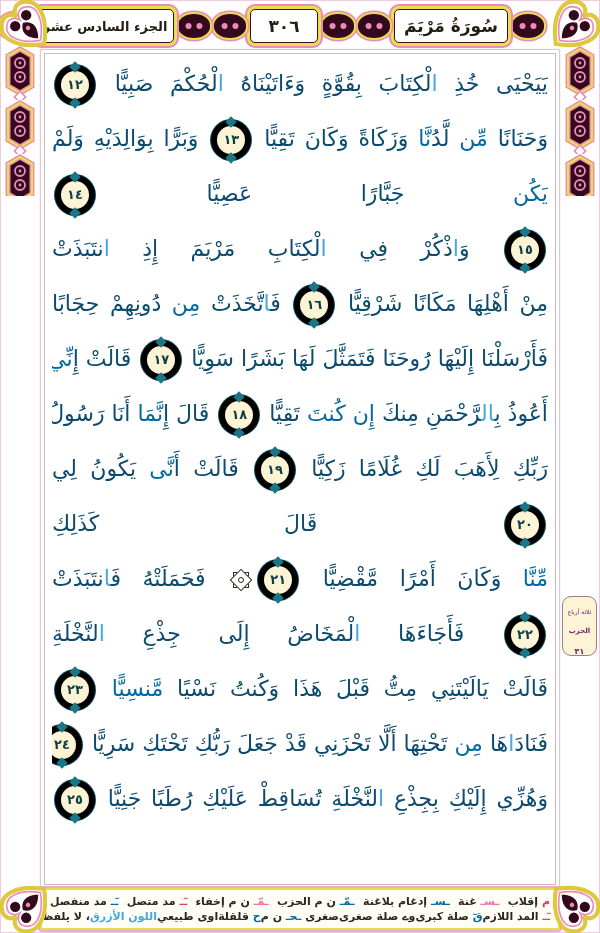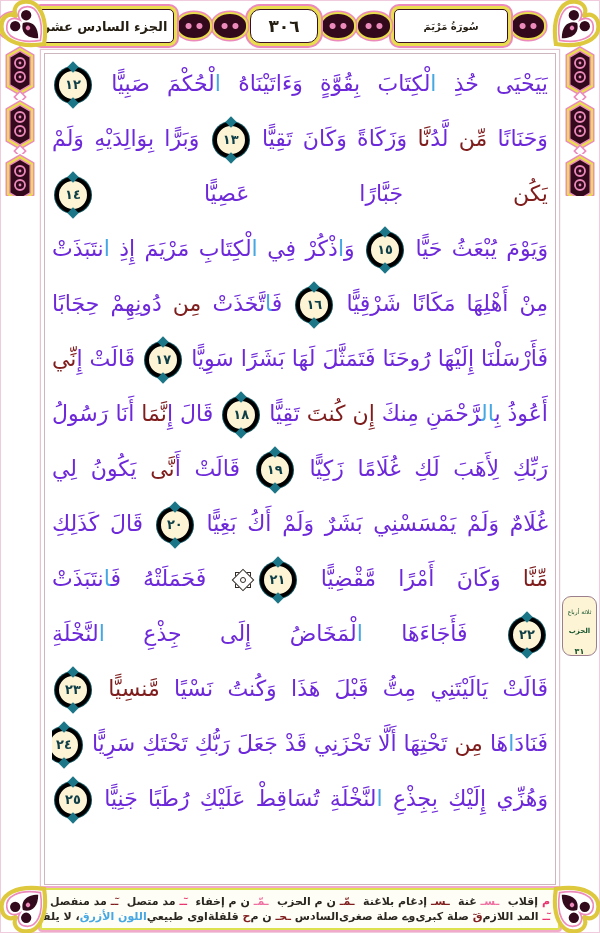--- a/index.html
+++ b/index.html
@@ -5,22 +5,22 @@
   html,body{margin:0;padding:0;background:#ffffff;}
   .page{position:relative;width:600px;height:933px;overflow:hidden;background:#fff;
         font-family:"DejaVu Sans",sans-serif;box-shadow:inset 0 0 0 1px #f0cadd;}
 
   
   .hband{position:absolute;top:5px;left:56px;right:56px;height:42px;display:flex;direction:rtl;
          align-items:center;justify-content:space-between;gap:4px;z-index:3;}
   .cart{height:32px;background:#fff;border:1.5px solid #3a1020;border-radius:5px;
         box-shadow:0 0 0 3px #e9de4e,0 0 0 5px #ec8abb;display:flex;align-items:center;
         justify-content:center;padding:0 10px;font-weight:bold;color:#241d12;white-space:nowrap;}
-  .cart.surah{min-width:92px;font-size:10px;}
-  .cart.pnum{min-width:46px;font-size:17px;letter-spacing:2px;border-radius:10px;}
+  .cart.surah{min-width:92px;font-size:17px;}
+  .cart.pnum{min-width:46px;font-size:17px;letter-spacing:2px;}
   .cart.juz{min-width:116px;font-size:13px;}
   .oval{width:32px;height:24px;background:#330a1b;border-radius:50%/46%;flex:0 0 auto;
         box-shadow:0 0 0 2px #e9de4e,0 0 0 3.5px #ec8abb;
         background-image:radial-gradient(circle at 33% 50%,#ec8abb 2.5px,rgba(0,0,0,0) 3.5px),
                          radial-gradient(circle at 67% 50%,#ec8abb 2.5px,rgba(0,0,0,0) 3.5px);}
 
   
   .corner{position:absolute;width:62px;height:62px;z-index:6;}
   .corner.tl{top:-3px;left:-3px;transform:rotate(-45deg);}
   .corner.tr{top:-3px;right:-3px;transform:rotate(45deg);}
@@ -31,42 +31,42 @@
   .chain{position:absolute;top:46px;bottom:58px;width:36px;z-index:1;}
   .chain.left{left:2px;} .chain.right{right:2px;}
 
   
   .frame{position:absolute;left:44px;right:44px;top:53px;bottom:48px;background:#fff;
          border:1.2px solid #cdb6bd;box-shadow:0 0 0 3px #fff,0 0 0 4.2px #e5c3cf;z-index:2;}
   .text-area{position:absolute;top:2px;bottom:2px;left:7px;right:7px;}
   .qline{height:55px;line-height:55px;font-size:22px;direction:rtl;color:#221e18;
          text-align:justify;text-align-last:justify;overflow:hidden;white-space:nowrap;}
 
-  .c-text{color:#6d28d9;} .c-green{color:#7f1d1d;} .c-red{color:#e8336e;}
+  .c-text{color:#0c4a6e;} .c-green{color:#0369a1;} .c-red{color:#e8336e;}
   .c-blue{color:#45a7e3;} .c-pink{color:#ef6fa0;} .c-dark{color:#2a2620;}
 
   
   .vnum{display:inline-flex;align-items:center;justify-content:center;width:28px;height:28px;
-        border-radius:50%;background:#fdf4d5;border:4px solid #000000;box-shadow:0 0 0 1px #0f4f5a;
+        border-radius:50%;background:#fdf4d5;border:6px solid #000000;box-shadow:0 0 0 1px #0f4f5a;
         vertical-align:middle;position:relative;margin:0 3px;line-height:1;}
   .vnum b{font-size:13px;font-weight:bold;color:#0d3d46;transform:translateY(-1px);}
   .vnum::before,.vnum::after{content:"";position:absolute;left:50%;width:8px;height:8px;
         background:#1b7687;transform:translateX(-50%) rotate(45deg);}
   .vnum::before{top:-8px;} .vnum::after{bottom:-8px;}
 
   
   .hizbstar{display:inline-block;position:relative;width:22px;height:22px;vertical-align:middle;margin:0 3px;}
   .hizbstar i{position:absolute;top:3px;left:3px;right:3px;bottom:3px;border:1.5px solid #332c26;display:block;background:#fff;}
   .hizbstar i.b{transform:rotate(45deg);}
   .hizbstar u{position:absolute;top:8px;left:8px;right:8px;bottom:8px;border:1.2px solid #332c26;border-radius:50%;}
 
   
   .hizbmark{position:absolute;right:3px;top:596px;width:33px;height:58px;background:#fdf4d5;
         border:1.5px solid #9c7f8f;border-radius:9px;z-index:5;display:flex;flex-direction:column;
-        align-items:center;justify-content:center;text-align:center;color:#14532d;gap:12px;}
+        align-items:center;justify-content:center;text-align:center;color:#701a75;gap:12px;}
   .hizbmark .dia{width:7px;height:7px;background:#3a2430;transform:rotate(45deg);margin-bottom:2px;}
   .hizbmark .t1{font-size:6px;line-height:1.1;}
   .hizbmark .t2{font-size:7px;line-height:1.1;font-weight:bold;}
   .hizbmark .t3{font-size:8px;line-height:1.1;font-weight:bold;}
 
   
   .legend{position:absolute;left:40px;right:40px;top:888px;bottom:3px;background:#fffef6;
         border:2.5px solid #dde24c;box-shadow:0 0 0 2px #f2aacb;border-radius:2px;padding:1px 8px;
         display:flex;flex-direction:column;justify-content:space-evenly;z-index:4;}
   .lrow{display:flex;direction:rtl;justify-content:space-between;align-items:center;
@@ -153,36 +153,36 @@
     <div class="text-area" id="linesBox">
         <div class="qline"><span class="c-text">يَيَحْيَى خُذِ </span><span class="c-blue">ا</span><span class="c-text">لْكِتَابَ بِقُوَّةٍ وَءَاتَيْنَاهُ </span><span class="c-blue">ا</span><span class="c-text">لْحُكْمَ صَبِيًّا </span><span class="vnum">
             <b>١٢</b>
           </span></div>
         <div class="qline"><span class="c-text">وَحَنَانًا </span><span class="c-green">مِّن</span><span class="c-text"> لَّدُ</span><span class="c-green">نَّا</span><span class="c-text"> وَزَكَاةً وَكَانَ تَقِيًّا </span><span class="vnum">
             <b>١٣</b>
           </span><span class="c-text"> وَبَرًّا بِوَالِدَيْهِ وَلَمْ</span></div>
         <div class="qline"><span class="c-green">يَكُن</span><span class="c-text"> جَبَّارًا عَصِيًّا </span><span class="vnum">
             <b>١٤</b>
           </span></div>
-        <div class="qline"><span class="c-text">وَيَوْمَ يُبْعَثُ حَيًّا </span><span class="vnum">
+        <div class="qline"><span class="vnum">
             <b>١٥</b>
           </span><span class="c-text"> وَ</span><span class="c-blue">ا</span><span class="c-text">ذْكُرْ فِي </span><span class="c-blue">ا</span><span class="c-text">لْكِتَابِ مَرْيَمَ إِذِ </span><span class="c-blue">ا</span><span class="c-text">نتَبَذَتْ</span></div>
         <div class="qline"><span class="c-text">مِنْ أَهْلِهَا مَكَانًا شَرْقِيًّا </span><span class="vnum">
             <b>١٦</b>
           </span><span class="c-text"> فَ</span><span class="c-blue">ا</span><span class="c-text">تَّخَذَتْ </span><span class="c-green">مِن</span><span class="c-text"> دُونِهِمْ حِجَابًا</span></div>
         <div class="qline"><span class="c-text">فَأَرْسَلْنَا إِلَيْهَا رُوحَنَا فَتَمَثَّلَ لَهَا بَشَرًا سَوِيًّا </span><span class="vnum">
             <b>١٧</b>
           </span><span class="c-text"> قَالَتْ إِ</span><span class="c-green">نِّي</span></div>
         <div class="qline"><span class="c-text">أَعُوذُ بِ</span><span class="c-blue">ال</span><span class="c-text">رَّحْمَنِ مِنكَ </span><span class="c-green">إِن كُنتَ</span><span class="c-text"> تَقِيًّا </span><span class="vnum">
             <b>١٨</b>
           </span><span class="c-text"> قَالَ إِ</span><span class="c-green">نَّمَا</span><span class="c-text"> أَنَا رَسُولُ</span></div>
         <div class="qline"><span class="c-text">رَبِّكِ لِأَهَبَ لَكِ غُلَامًا زَكِيًّا </span><span class="vnum">
             <b>١٩</b>
           </span><span class="c-text"> قَالَتْ أَ</span><span class="c-green">نَّى</span><span class="c-text"> يَكُونُ لِي</span></div>
-        <div class="qline"><span class="c-text">غُلَامٌ وَلَمْ يَمْسَسْنِي بَشَرٌ وَلَمْ أَكُ بَغِيًّا </span><span class="vnum">
+        <div class="qline"><span class="vnum">
             <b>٢٠</b>
           </span><span class="c-text"> قَالَ كَذَلِكِ</span></div>
         <div class="qline"><span class="c-green">مِّنَّا</span><span class="c-text"> وَكَانَ أَمْرًا مَّقْضِيًّا </span><span class="vnum">
             <b>٢١</b>
           </span><span class="hizbstar" title="۞"><i></i><i class="b"></i><u></u></span><span class="c-text"> فَحَمَلَتْهُ فَ</span><span class="c-blue">ا</span><span class="c-text">نتَبَذَتْ</span></div>
         <div class="qline"><span class="vnum">
             <b>٢٢</b>
           </span><span class="c-text"> فَأَجَاءَهَا </span><span class="c-blue">ا</span><span class="c-text">لْمَخَاضُ إِلَى جِذْعِ </span><span class="c-blue">ا</span><span class="c-text">لنَّخْلَةِ</span></div>
         <div class="qline"><span class="c-text">قَالَتْ يَالَيْتَنِي مِتُّ قَبْلَ هَذَا وَكُنتُ نَسْيًا </span><span class="c-green">مَّنسِيًّا</span><span class="c-text"> </span><span class="vnum">
             <b>٢٣</b>
@@ -203,20 +203,20 @@
         <span class="litem"><span class="c-green">ـسـ</span><span class="c-dark"> إدغام بلاغنة</span></span>
         <span class="litem"><span class="c-green">ـمّـ</span><span class="c-dark"> ن م الحزب</span></span>
         <span class="litem"><span class="c-pink">ـمّـ</span><span class="c-dark"> ن م إخفاء</span></span>
         <span class="litem"><span class="c-red">ـٓـ</span><span class="c-dark"> مد متصل</span></span>
         <span class="litem"><span class="c-green">ـٓـ</span><span class="c-dark"> مد منفصل</span></span>
       </div>
     <div class="lrow" id="lrow1">
         <span class="litem"><span class="c-red">ـٓـ</span><span class="c-dark"> المد اللازم</span></span>
         <span class="litem"><span class="c-green">قٓ</span><span class="c-dark"> صلة كبرى</span></span>
         <span class="litem"><span class="c-dark">وے</span><span class="c-dark"> صلة صغرى</span></span>
-        <span class="litem"><span class="c-dark">السادس </span><span class="c-green">ـحـ</span><span class="c-dark"> ن م</span></span>
+        <span class="litem"><span class="c-dark">صغرى </span><span class="c-green">ـحـ</span><span class="c-dark"> ن م</span></span>
         <span class="litem"><span class="c-green">ح</span><span class="c-dark"> قلقلة</span></span>
         <span class="litem"><span class="c-dark">اوى</span><span class="c-dark"> طبيعي</span></span>
         <span class="litem"><span class="c-blue">اللون الأزرق</span><span class="c-dark">، لا يلفظ</span></span>
       </div>
   </div>
 
 </div>
 
 </body></html>

